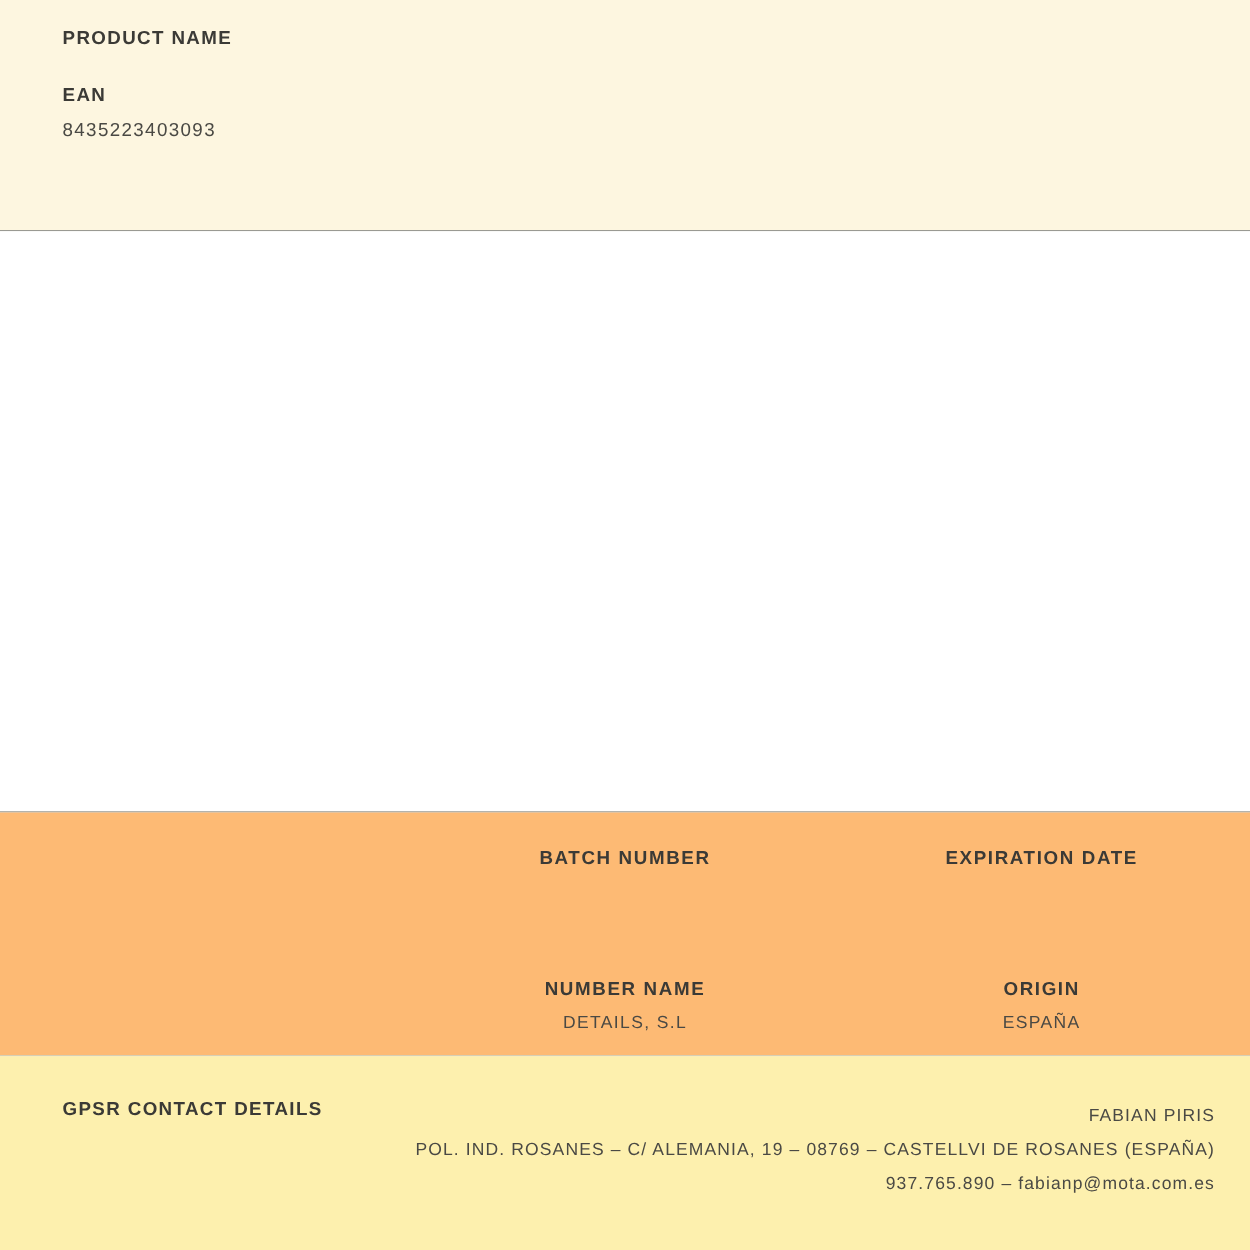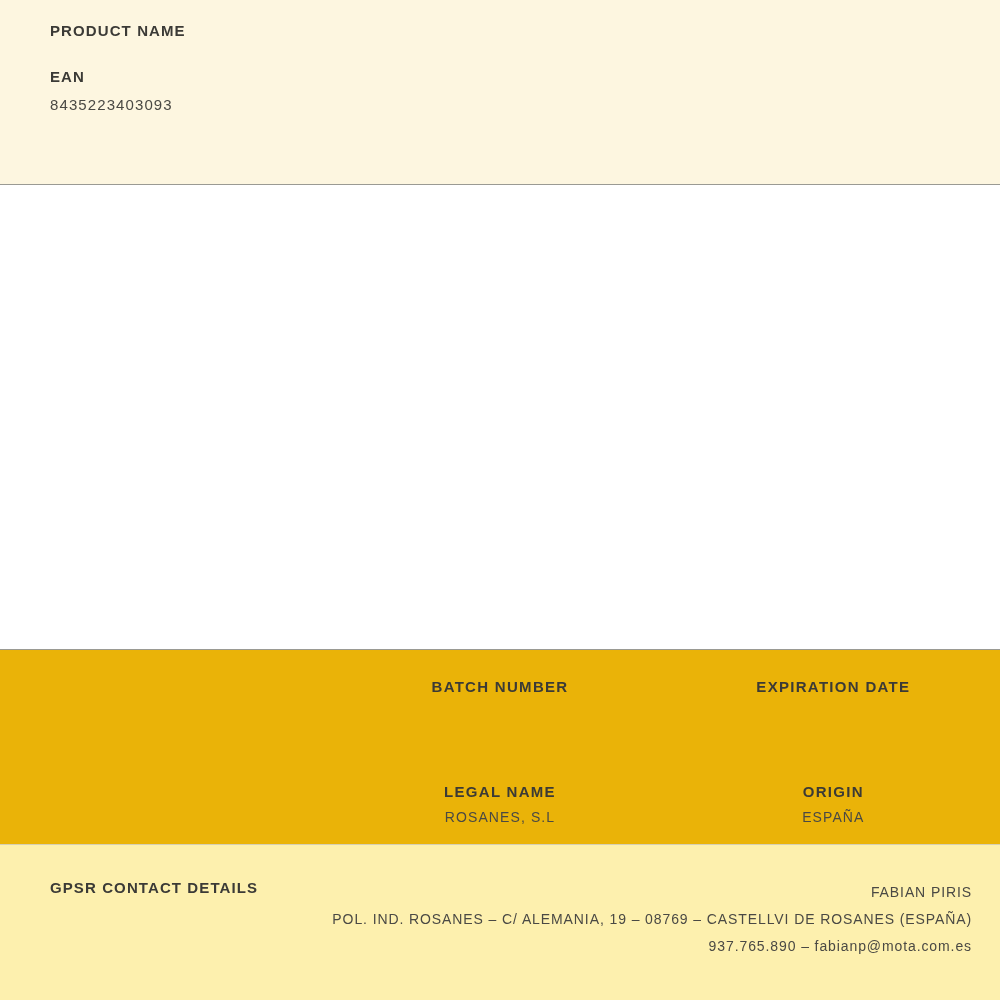--- a/index.html
+++ b/index.html
@@ -56,21 +56,21 @@
   
   .body-area {
     flex: 1 1 auto;
     background: #ffffff;
     border-bottom: 1px solid #9a9a93;
     position: relative;
   }
 
   
   .mid-block {
-    background: #eab308;
+    background: #fdba74;
     height: 195px;
     box-sizing: border-box;
     border-bottom: 1px solid #d6cfb4;
     padding-top: 28px;
     position: relative;
   }
   .cols {
     display: flex;
     width: 100%;
   }
@@ -155,22 +155,22 @@
         <p class="mid-value"></p>
       </div>
       <div class="col">
         <p class="mid-label">EXPIRATION DATE</p>
         <p class="mid-value"></p>
       </div>
     </div>
     <div class="cols">
       <div class="col spacer"></div>
       <div class="col">
-        <p class="mid-label">LEGAL NAME</p>
-        <p class="mid-value">ROSANES, S.L</p>
+        <p class="mid-label">NUMBER NAME</p>
+        <p class="mid-value">DETAILS, S.L</p>
       </div>
       <div class="col">
         <p class="mid-label">ORIGIN</p>
         <p class="mid-value">ESPAÑA</p>
       </div>
     </div>
   </div>
 
   <div class="footer">
     <span class="footer-label">GPSR CONTACT DETAILS</span>

